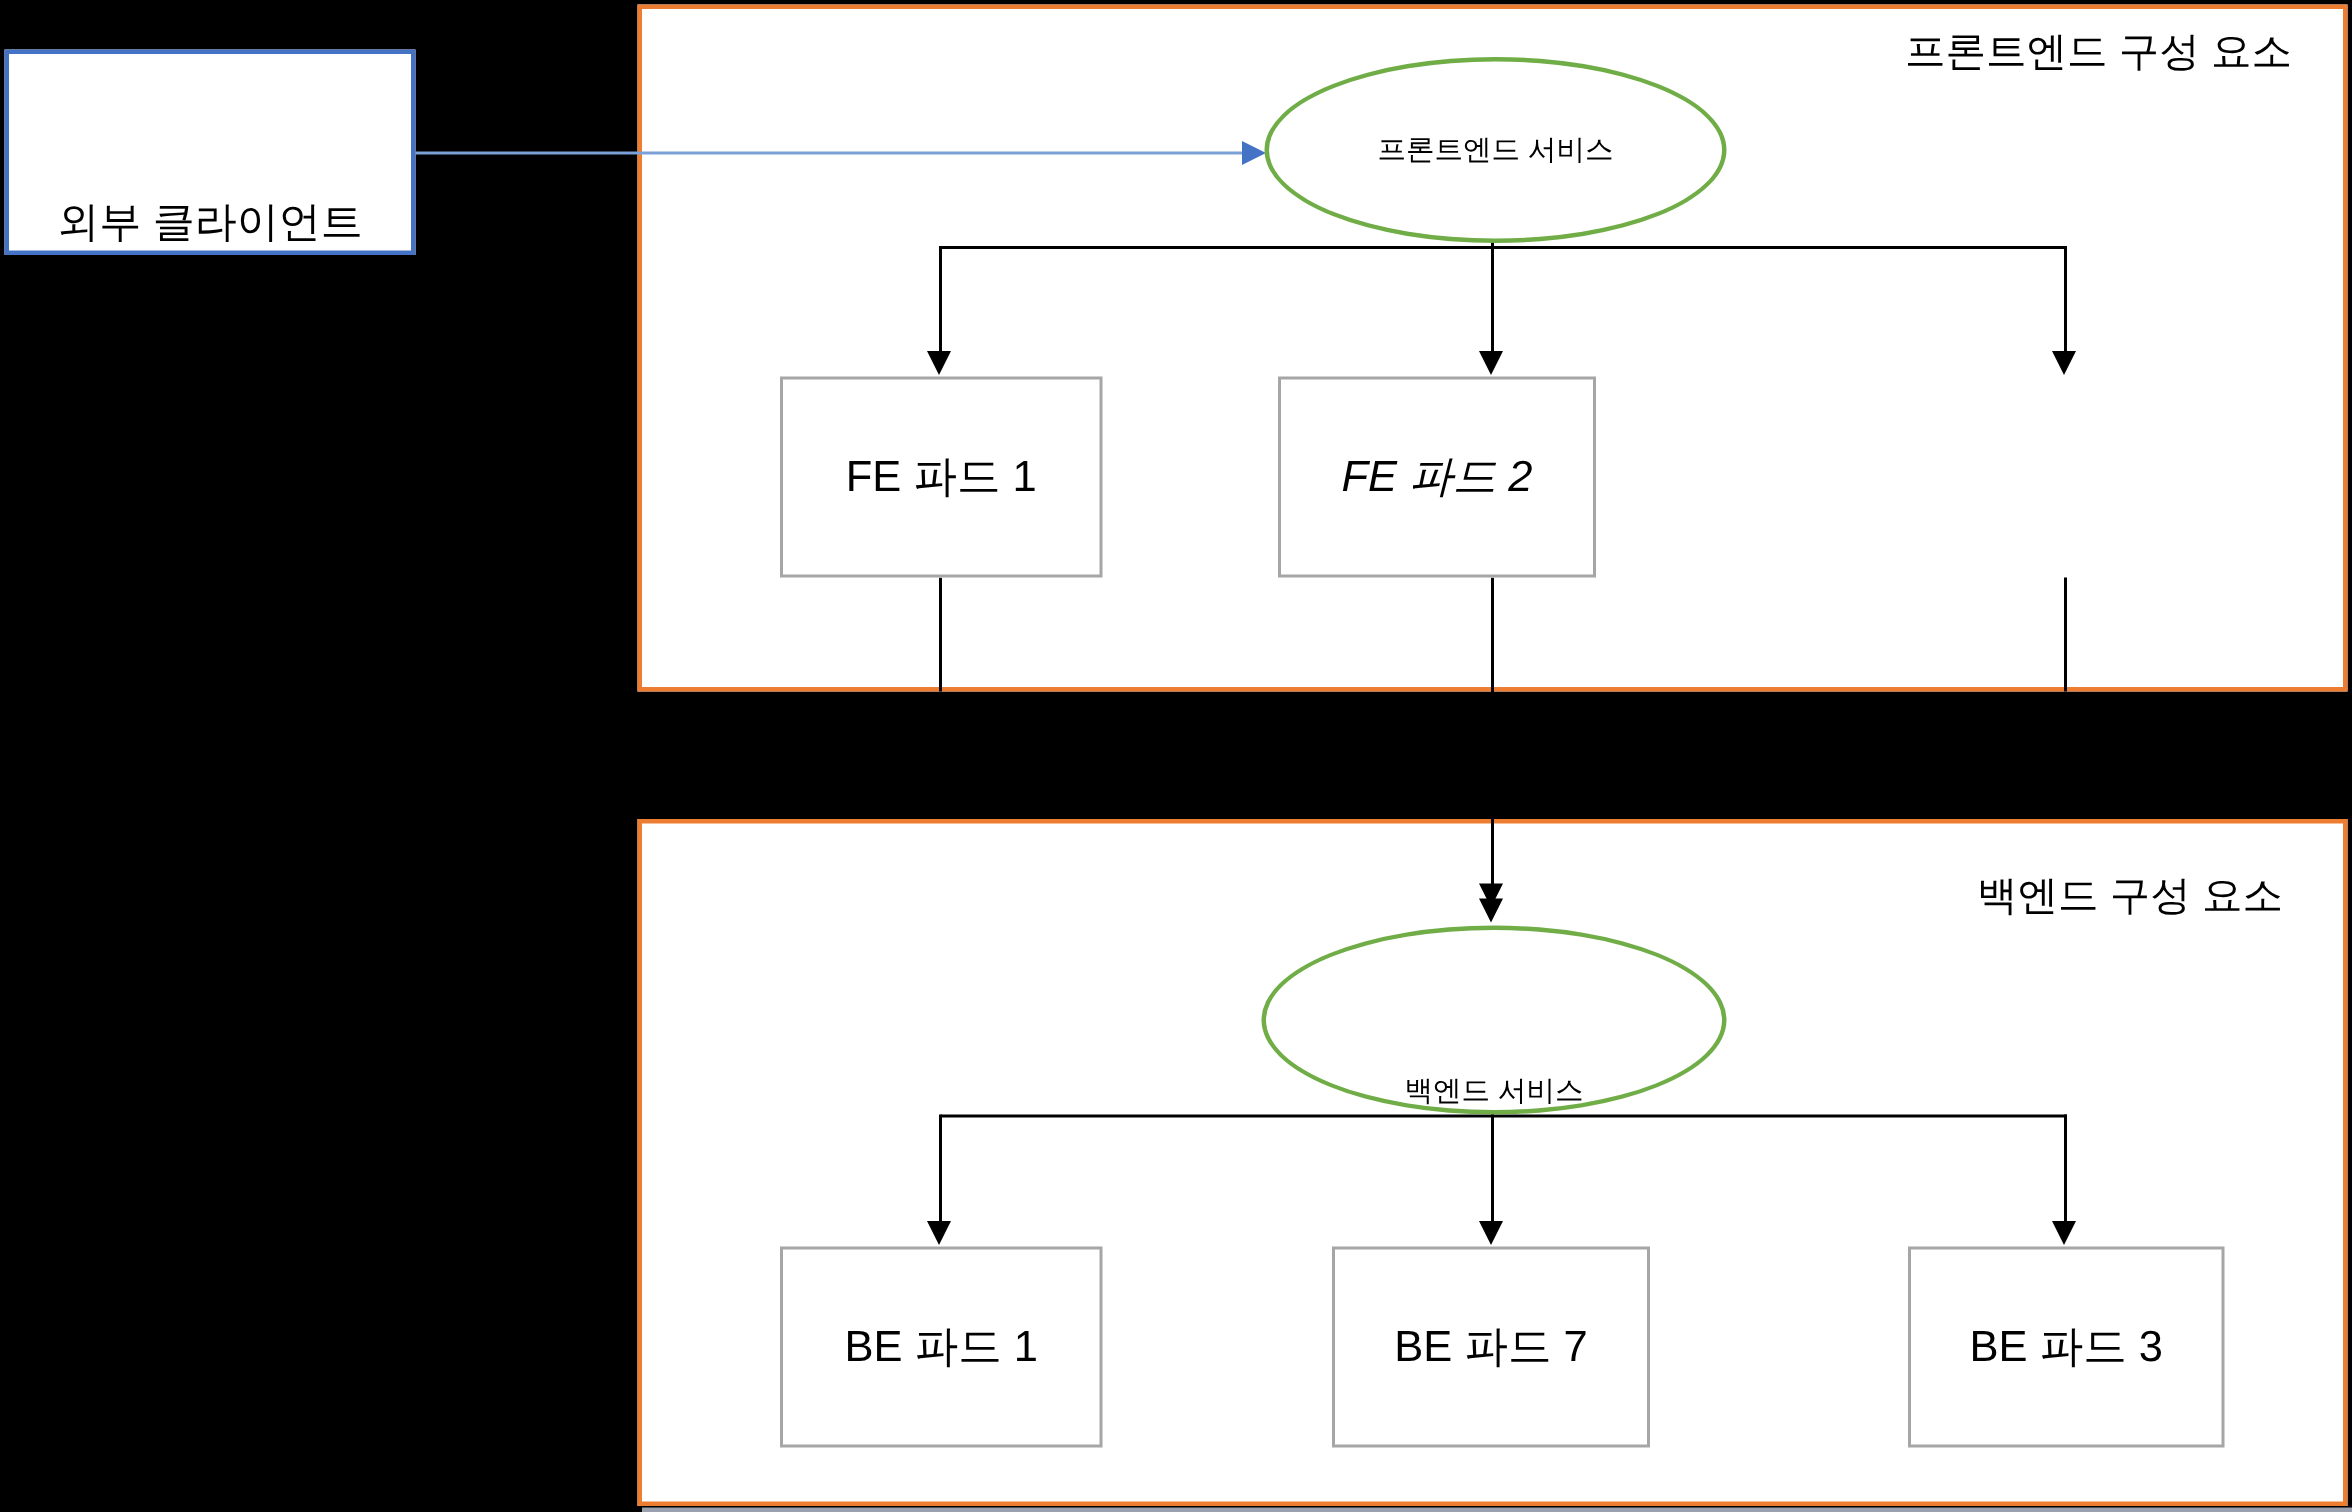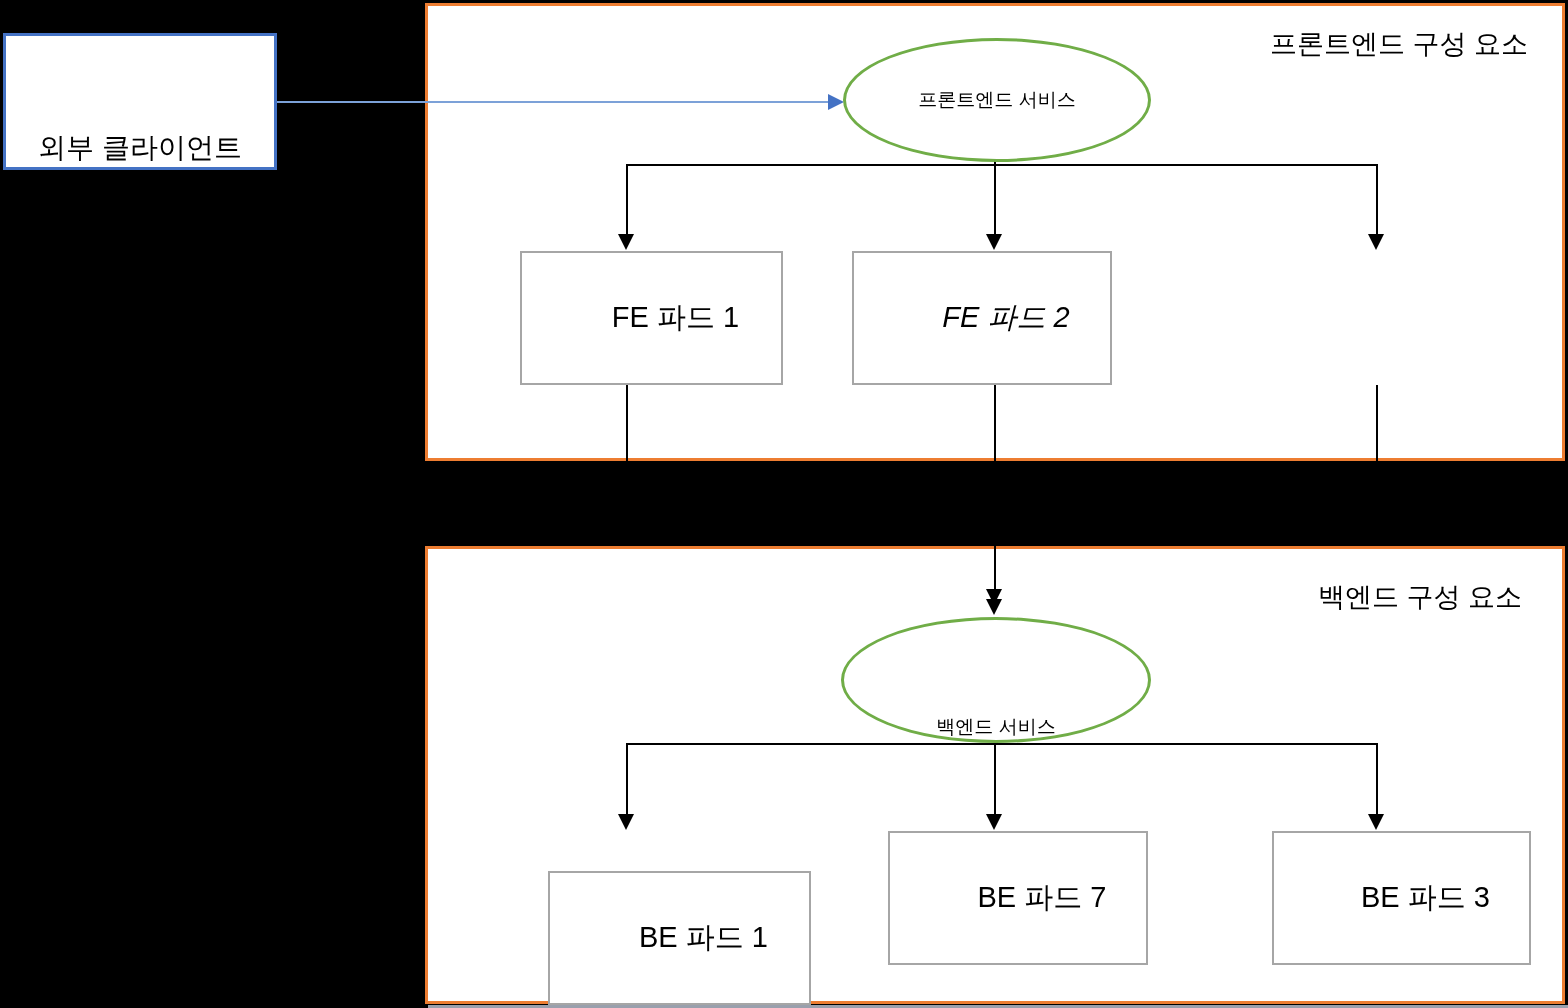--- a/index.html
+++ b/index.html
@@ -7,35 +7,35 @@
     position:relative;width:1568px;height:1008px;background:#000000;
     font-family:"Liberation Sans",sans-serif;color:#000;overflow:hidden;
   }
   
   .whitebox{position:absolute;background:#ffffff;display:flex;align-items:center;justify-content:center;text-align:center;}
   .container{position:absolute;left:425px;width:1134px;height:452px;border:3px solid #ED7D31;background:#ffffff;}
   .container-title{position:absolute;font-size:27px;line-height:32px;color:#000;white-space:nowrap;}
   .ellipse{position:absolute;background:#ffffff;border:3px solid #70AD47;border-radius:50%;
            display:flex;align-items:center;justify-content:center;font-size:19px;white-space:nowrap;}
   .pod{position:absolute;height:130px;top:251px;border:2px solid #A6A6A6;background:#ffffff;
-       display:flex;align-items:center;justify-content:center;font-size:29px;white-space:nowrap;padding-left:48px;}
+       display:flex;align-items:center;justify-content:center;font-size:29px;white-space:nowrap;}
   .pod.be{top:831px;}
   .hline,.vline{position:absolute;background:#000000;}
   .hline{height:2px;}
   .vline{width:2px;}
   .arrow-down{position:absolute;width:0;height:0;
       border-left:8px solid transparent;border-right:8px solid transparent;border-top:16px solid #000000;}
   
   #client{left:3px;top:33px;width:268px;height:131px;border:3px solid #4472C4;font-size:28px;align-items:flex-end;}
   #blue-line{position:absolute;left:277px;top:101px;width:551px;height:2px;background:#7CA1D8;}
   #blue-head{position:absolute;left:828px;top:94px;width:0;height:0;
       border-top:8px solid transparent;border-bottom:8px solid transparent;border-left:16px solid #4472C4;}
   
   #fe-container{top:3px;}
-  #fe-title{right:34px;top:22px;}
+  #fe-title{right:34px;top:12px;}
   #fe-ellipse{left:843px;top:38px;width:302px;height:118px;}
   
   #fe-branch-h{left:627px;top:164px;width:751px;}
   #fe-v-left{left:626px;top:164px;height:70px;}
   #fe-v-mid{left:994px;top:161px;height:73px;}
   #fe-v-right{left:1376px;top:164px;height:70px;}
   #fe-head-left{left:618px;top:234px;}
   #fe-head-mid{left:986px;top:234px;}
   #fe-head-right{left:1368px;top:234px;}
   
@@ -54,21 +54,21 @@
   #be-ellipse{left:841px;top:617px;width:304px;height:120px;align-items:flex-end;}
   
   #be-branch-h{left:627px;top:743px;width:751px;}
   #be-v-left{left:626px;top:743px;height:71px;}
   #be-v-mid{left:994px;top:741px;height:73px;}
   #be-v-right{left:1376px;top:743px;height:71px;}
   #be-head-left{left:618px;top:814px;}
   #be-head-mid{left:986px;top:814px;}
   #be-head-right{left:1368px;top:814px;}
   
-  #be-pod-1{left:548px;width:211px;margin-top:40px;}
+  #be-pod-1{left:520px;width:211px;}
   #be-pod-2{left:888px;width:208px;}
   #be-pod-3{left:1272px;width:207px;}
   
   #bottom-strip{position:absolute;left:428px;top:1005px;width:1140px;height:3px;background:#9aa0ad;}
 </style>
 </head>
 <body>
 
 <div class="canvas">
 

